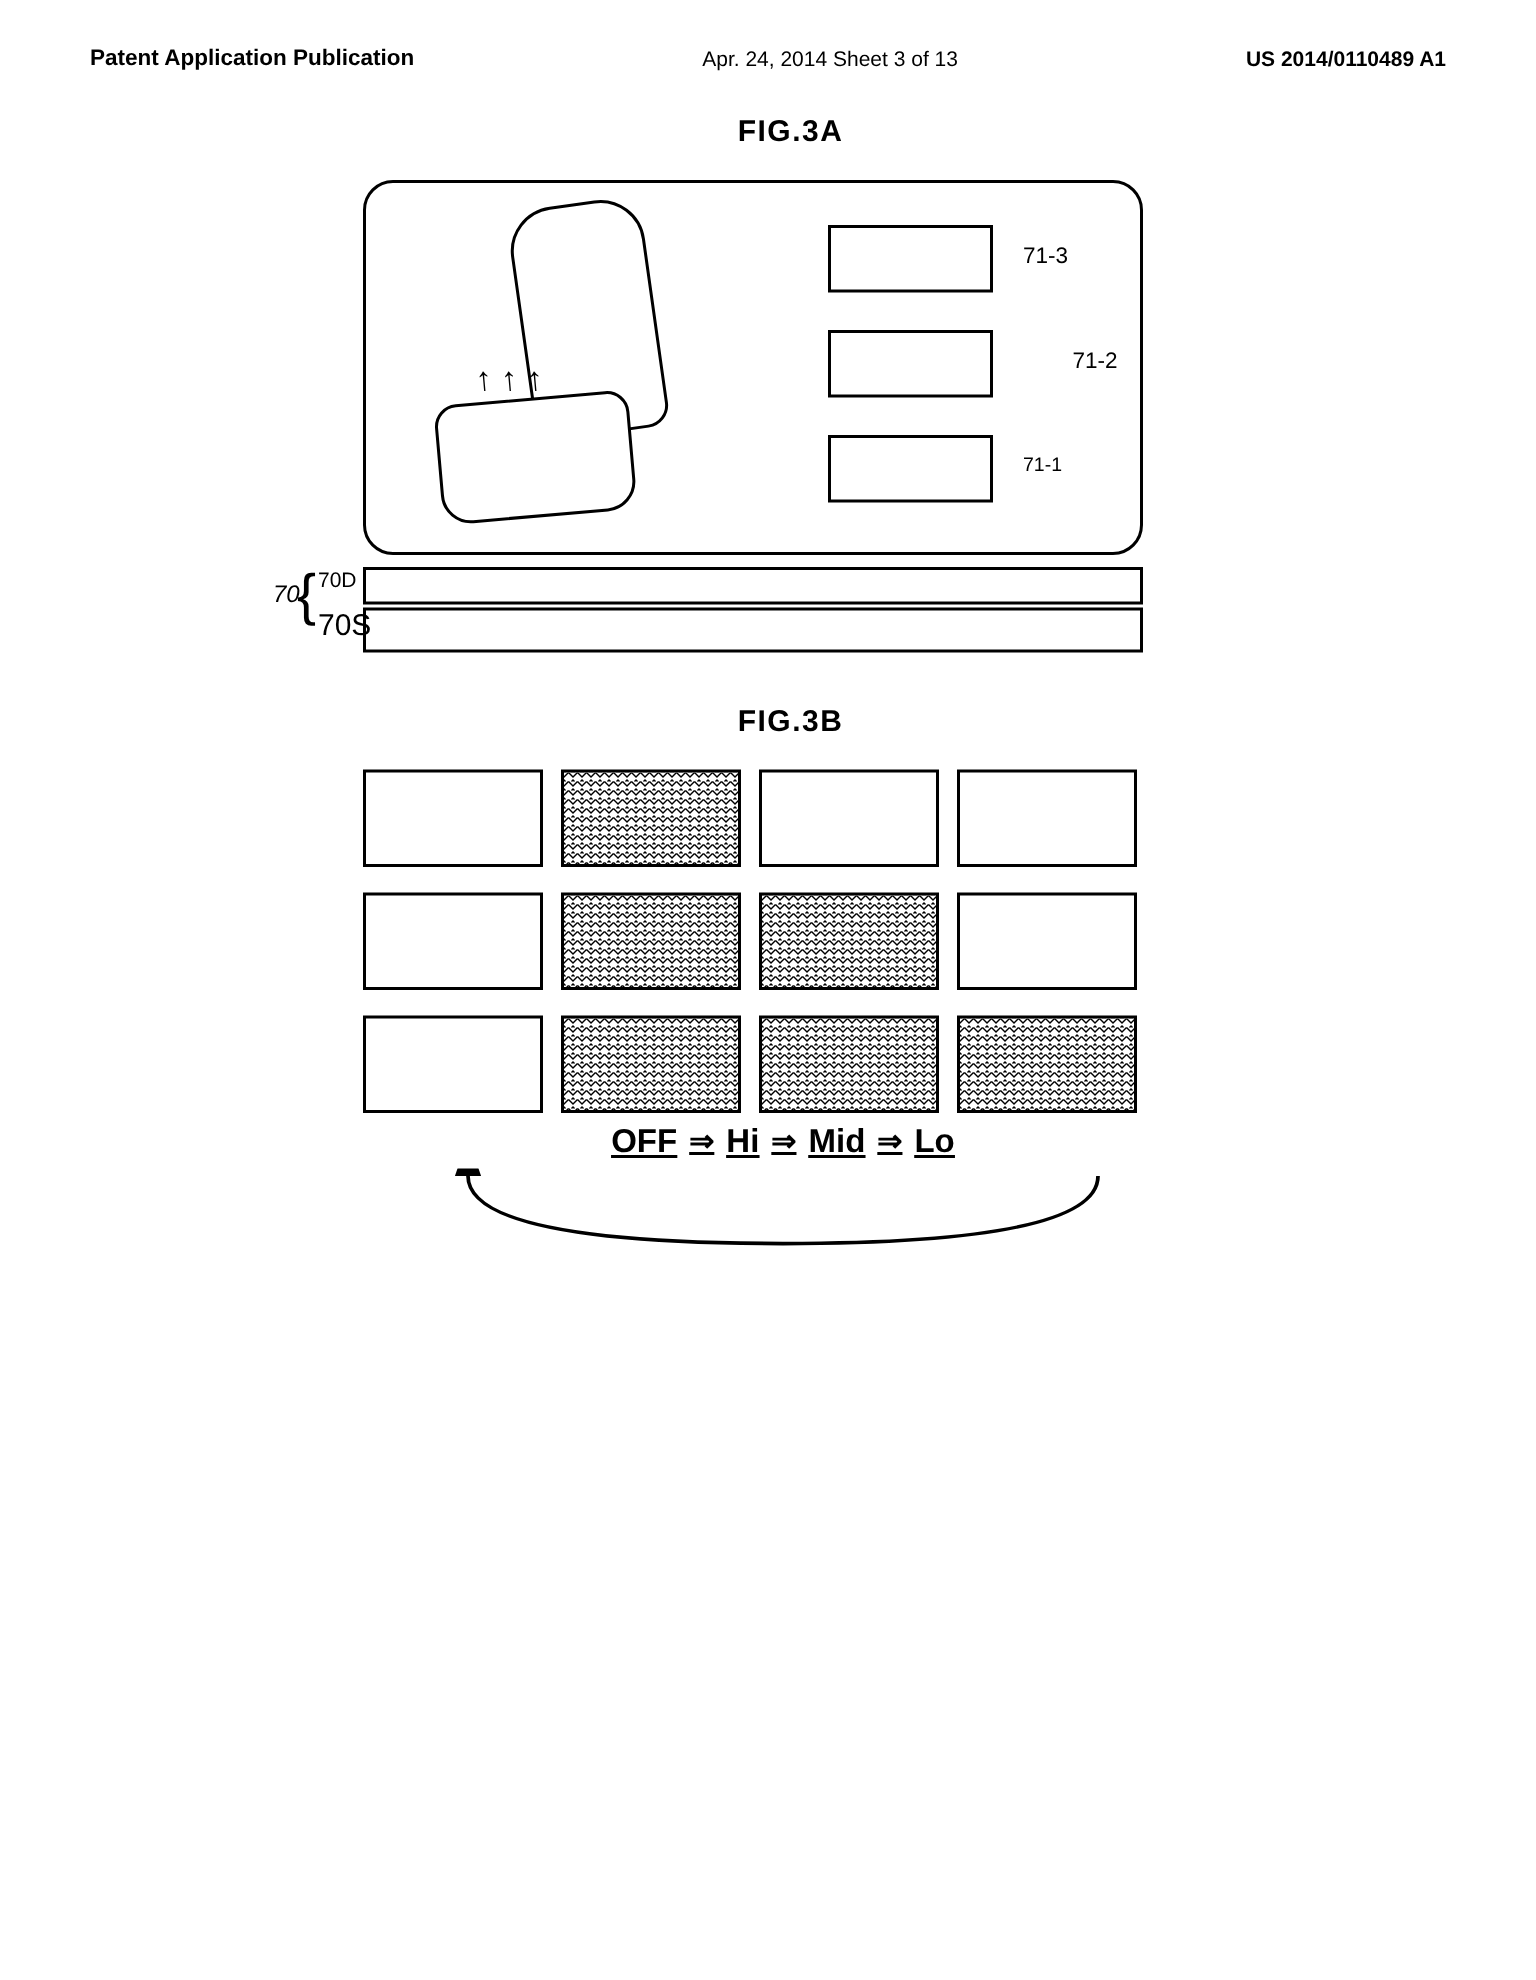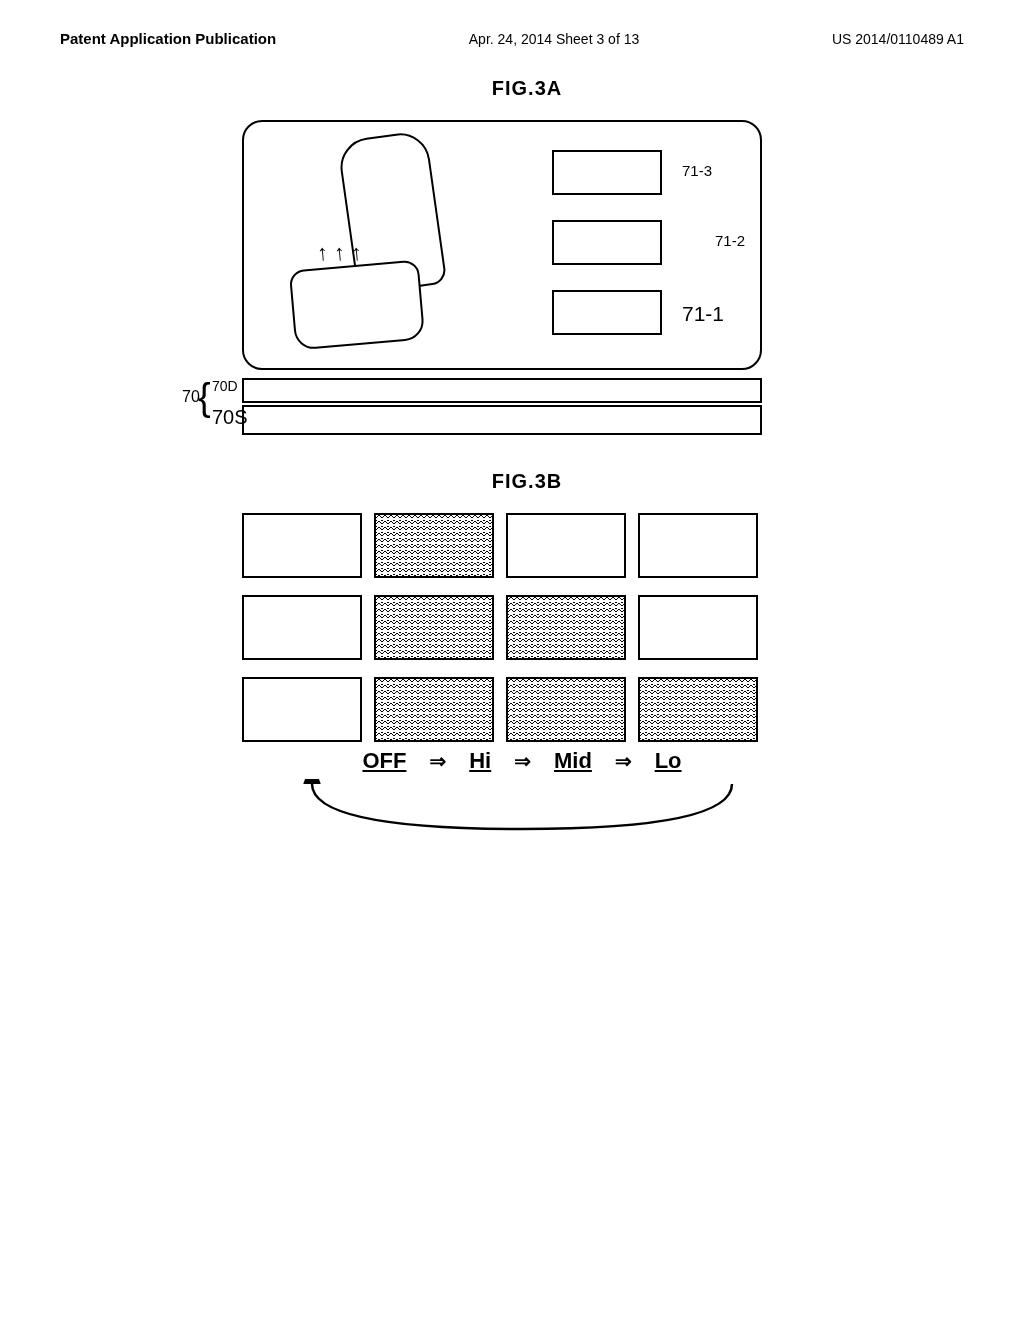--- a/index.html
+++ b/index.html
@@ -26,20 +26,21 @@
       font-size: 15px;
     }
 
     .header-center {
       text-align: center;
       font-size: 14px;
     }
 
     .header-right {
       font-size: 14px;
+      font-weight: bold;
     }
 
     .figure-title {
       text-align: center;
       font-size: 20px;
       font-weight: bold;
       margin: 20px 0 10px 0;
       letter-spacing: 1px;
       padding-left: 30px;
     }
@@ -150,21 +151,21 @@
       top: 122px;
       left: 520px;
       font-size: 15px;
       margin-left: 33px;
     }
 
     .label-71-1 {
       position: absolute;
       top: 192px;
       left: 520px;
-      font-size: 21px;
+      font-size: 13px;
     }
 
     
     .strip-70d {
       position: absolute;
       top: 268px;
       left: 80px;
       width: 520px;
       height: 25px;
       border: 2px solid #000;
@@ -180,20 +181,21 @@
       border: 2px solid #000;
       background: #fff;
     }
 
     
     .label-70 {
       position: absolute;
       top: 278px;
       left: 20px;
       font-size: 16px;
+      font-style: italic;
     }
 
     .label-70d {
       position: absolute;
       top: 268px;
       left: 50px;
       font-size: 14px;
     }
 
     .label-70s {
@@ -256,26 +258,27 @@
     .cycle-container {
       position: absolute;
       top: 245px;
       left: 60px;
       width: 600px;
       height: 110px;
     }
 
     .cycle-row {
       display: flex;
-      align-items: center;
-      gap: 23px;
+      align-items: flex-start;
+      gap: 8px;
       font-size: 20px;
       font-weight: bold;
       justify-content: center;
       margin-bottom: 5px;
+      text-decoration: underline;
     }
 
     .cycle-label {
       text-decoration: underline;
       font-size: 22px;
       font-weight: bold;
     }
 
     .cycle-arrow {
       font-size: 20px;

